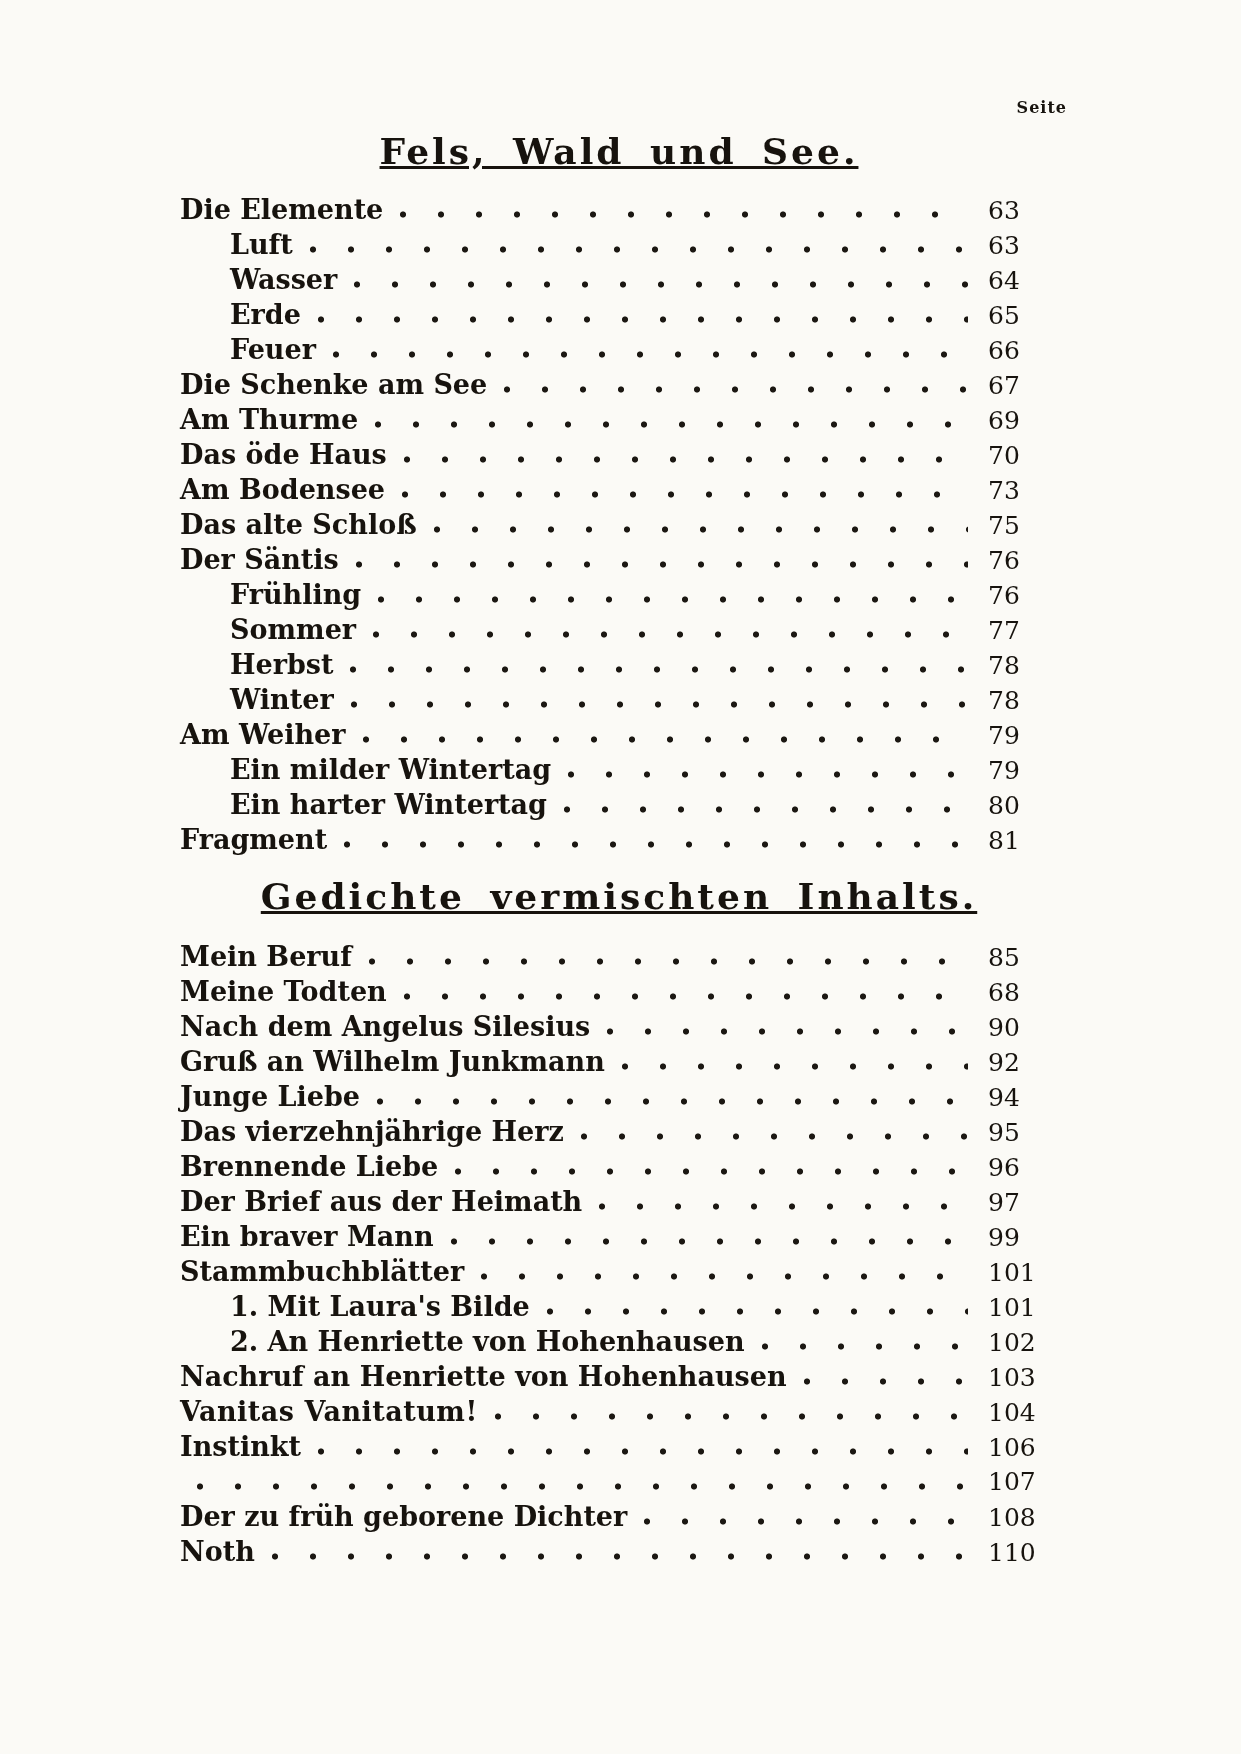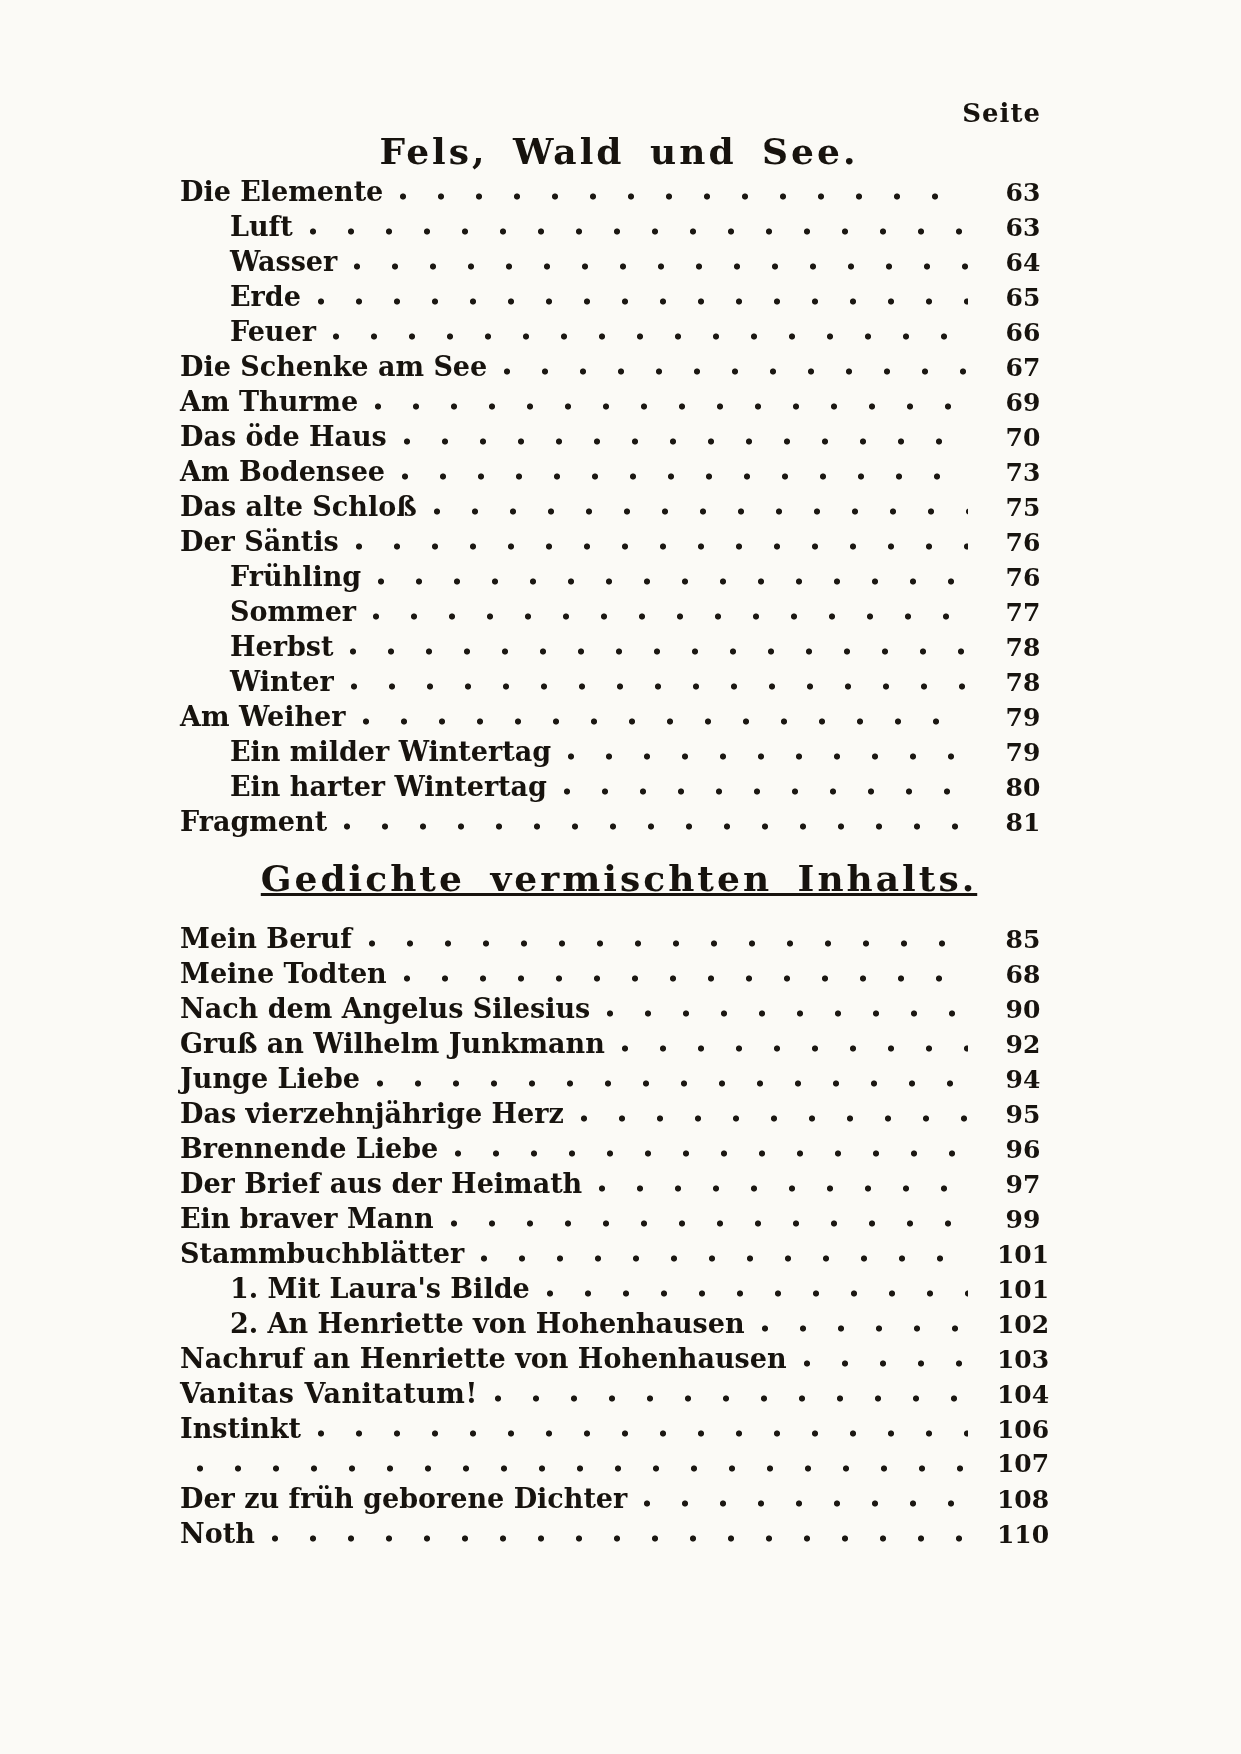--- a/index.html
+++ b/index.html
@@ -15,35 +15,37 @@
     background: #fbfaf6;
     color: #17130e;
     font-family: "DejaVu Serif", serif;
     overflow: hidden;
     box-sizing: border-box;
     padding: 128px 183px 0 180px;
   }
   .seite {
     position: absolute;
     top: 98px;
-    right: 200px;
-    font-size: 26px;
+    right: 174px;
+    font-size: 16px;
     font-weight: bold;
     letter-spacing: 1px;
   }
   .sec-title {
     margin: 0;
     text-align: center;
     font-size: 36px;
     font-weight: bold;
     letter-spacing: 3px;
     word-spacing: 10px;
     line-height: 46px;
   }
   .sec-title.first {
+    margin-bottom: 18px;
+    text-decoration: underline;
   }
   .sec-title.second {
     margin-top: 16px;
     margin-bottom: 20px;
     text-decoration: underline;
   }
   .rows { width: 100%; }
   .toc-row {
     display: flex;
     align-items: baseline;
@@ -69,23 +71,23 @@
     align-self: flex-end;
     height: 9px;
     margin: 0 20px 8px 16px;
     background-image: radial-gradient(circle at 4px 4.5px, #1b1712 2.6px, rgba(0,0,0,0) 3.5px);
     background-size: 38px 9px;
     background-repeat: repeat-x;
     background-position: left center;
   }
   .pagenum {
     flex: 0 0 70px;
-    text-align: center;
+    text-align: left;
     font-size: 25px;
-    font-weight: bold;
+    font-weight: normal;
   }
 </style>
 </head>
 <body>
 
 <div class="page">
 
   <div class="seite">Seite</div>
 
   <section>

